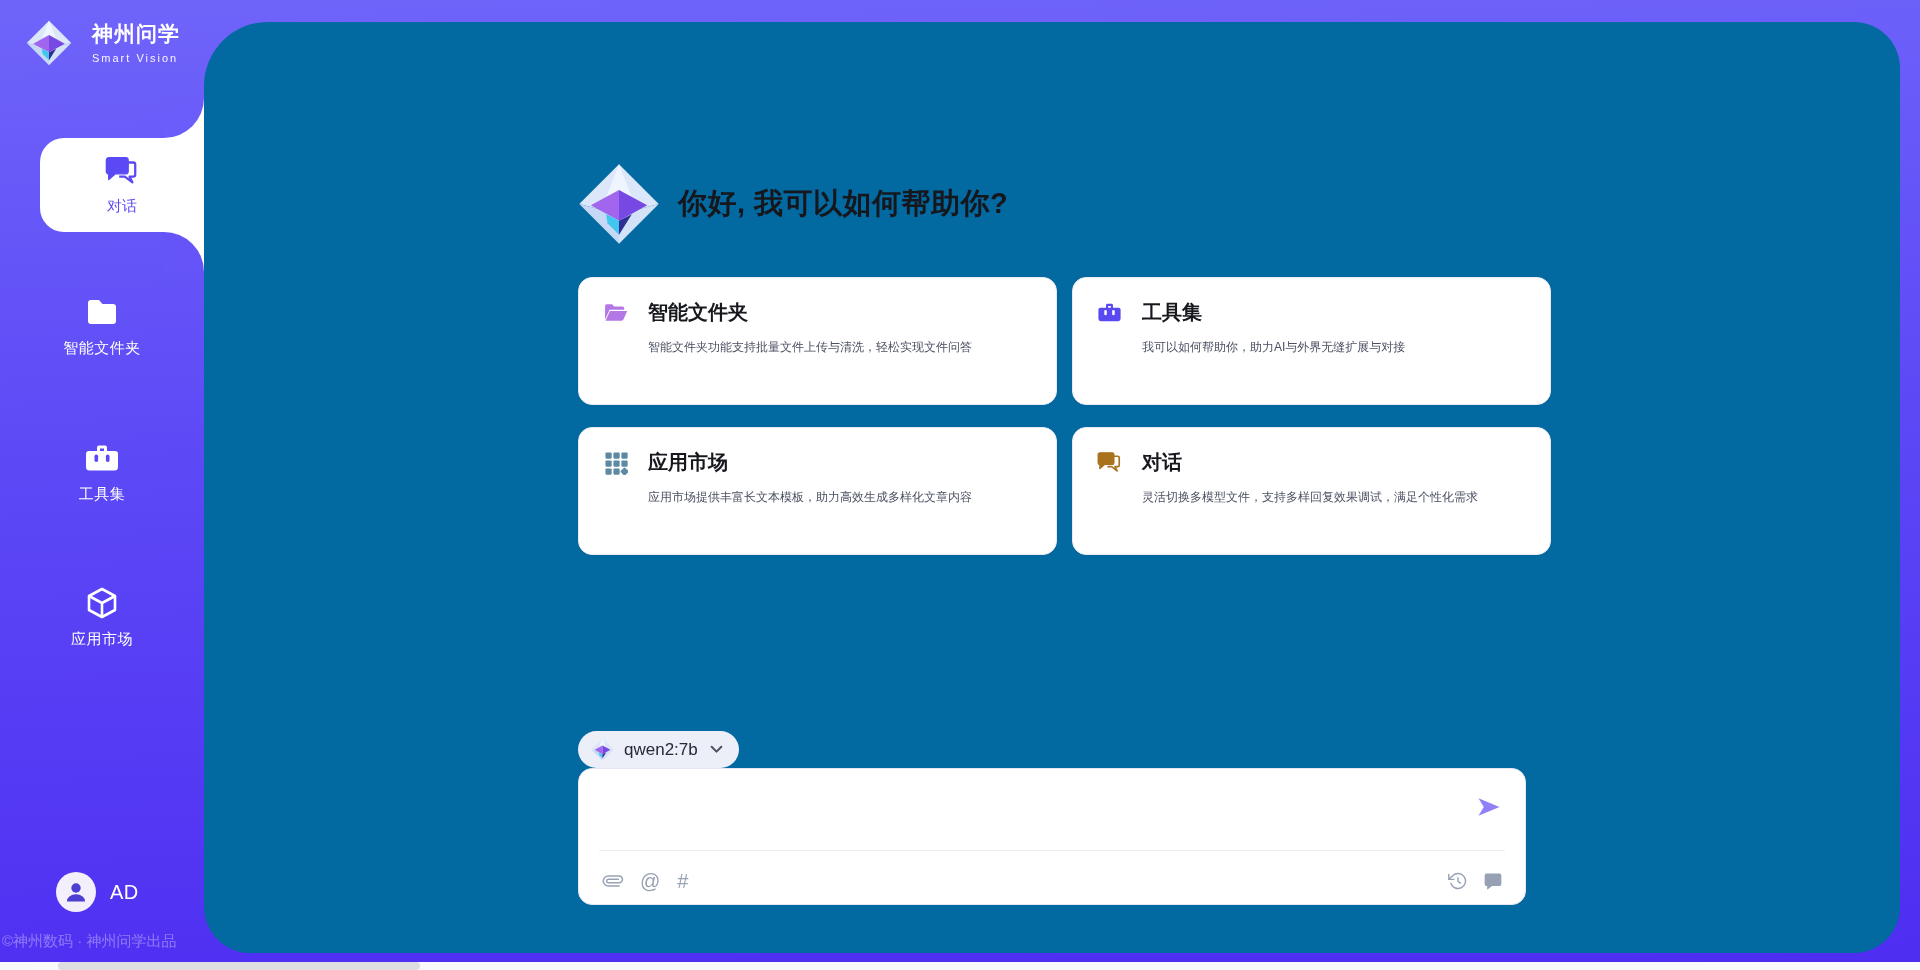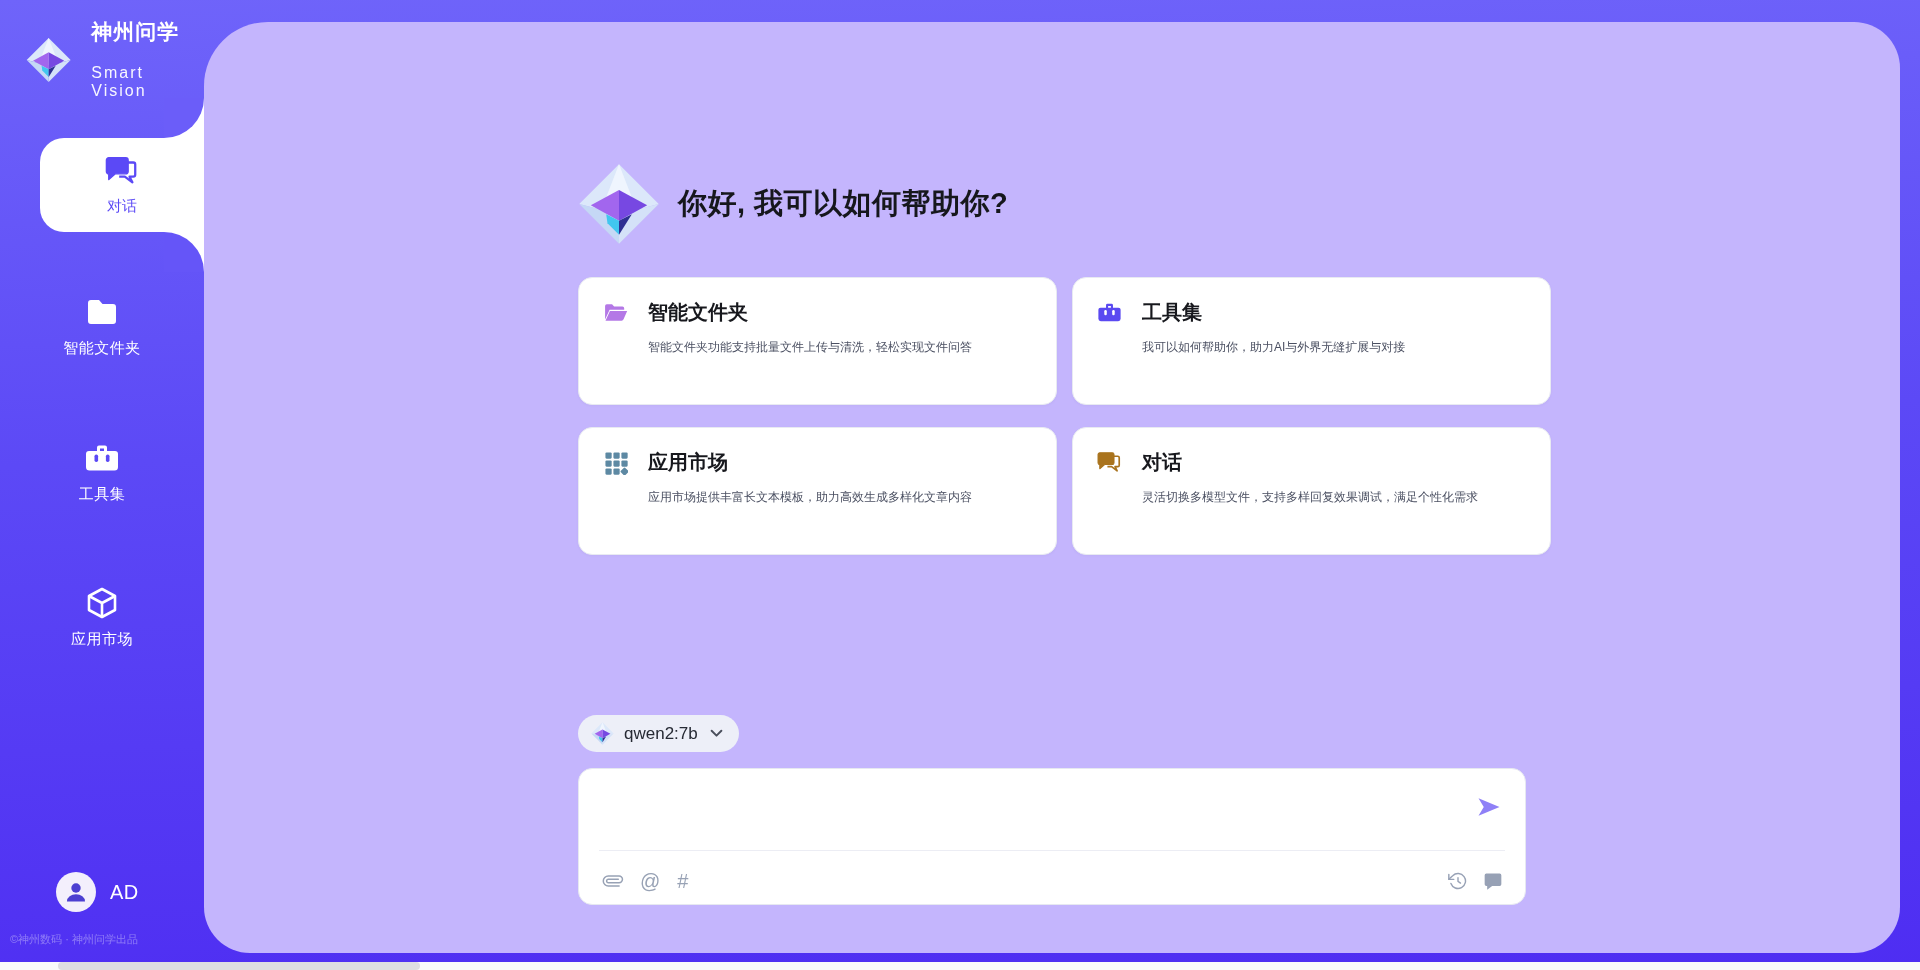--- a/index.html
+++ b/index.html
@@ -9,21 +9,21 @@
     font-family:"Liberation Sans","DejaVu Sans",sans-serif;
     -webkit-font-smoothing:antialiased;
   }
   svg{display:block;}
 
   
   .sidebar{position:absolute;left:0;top:0;width:204px;height:100%;}
   .brand{position:absolute;left:26px;top:20px;display:flex;align-items:center;gap:20px;color:#fff;}
   .brand .gem{width:46px;height:46px;}
   .brand-name{font-size:21px;font-weight:700;letter-spacing:1px;line-height:1.15;}
-  .brand-sub{font-size:16px;letter-spacing:2px;margin-top:20px;opacity:.95;}
+  .brand-sub{font-size:11px;letter-spacing:2px;margin-top:5px;opacity:.95;}
 
   .tab{position:absolute;left:40px;top:138px;width:164px;height:94px;background:#fff;
        border-radius:24px 0 0 24px;display:flex;flex-direction:column;align-items:center;
        justify-content:flex-start;padding-top:16px;box-sizing:border-box;gap:9px;
        color:#5b49f6;cursor:pointer;}
   .tab .nav-ic{width:34px;height:34px;}
   .tab .nav-label{font-size:15px;}
   .fillet{position:absolute;left:164px;width:40px;height:40px;background:#fff;}
   .fillet::after{content:'';position:absolute;left:0;top:0;right:0;bottom:0;}
   .fillet.f-top{top:98px;}
@@ -35,43 +35,43 @@
             align-items:center;gap:9px;color:#fff;cursor:pointer;}
   .nav-item .nav-ic{width:36px;height:36px;}
   .nav-item .nav-label{font-size:15px;letter-spacing:.5px;}
   .ni-1{top:294px;} .ni-2{top:440px;} .ni-3{top:585px;} .ni-4{top:730px;}
 
   .user{position:absolute;left:56px;top:872px;display:flex;align-items:center;gap:14px;cursor:pointer;}
   .avatar{width:40px;height:40px;border-radius:50%;background:#f3effc;display:flex;
           align-items:center;justify-content:center;color:#4c3fd1;}
   .avatar svg{width:26px;height:26px;}
   .user-name{color:#fff;font-size:20px;letter-spacing:.5px;}
-  .copyright{position:absolute;left:10px;top:932px;font-size:11px;color:rgba(255,255,255,.35);white-space:nowrap;}
-
-  
-  .panel{position:absolute;left:204px;top:22px;right:20px;bottom:17px;background:#c4b5fd;
+  .copyright{position:absolute;left:2px;top:932px;font-size:15px;color:rgba(255,255,255,.35);white-space:nowrap;}
+
+  
+  .panel{position:absolute;left:204px;top:22px;right:20px;bottom:17px;background:#0369a1;
          border-radius:64px 46px 46px 46px;}
   .center-col{width:948px;margin:0 auto;height:100%;position:relative;}
 
   .greeting{display:flex;align-items:center;gap:18px;padding-top:141px;}
   .greeting .gem{width:82px;height:82px;}
   .greeting-text{font-size:29px;font-weight:700;color:#16171c;letter-spacing:.5px;}
 
   .cards{margin-top:32px;display:grid;grid-template-columns:1fr 1fr;column-gap:15px;row-gap:22px;}
   .card{height:128px;border:1px solid #e8eaf2;border-radius:14px;background:#fff;
         padding:21px 24px;box-sizing:border-box;box-shadow:0 1px 3px rgba(30,34,70,.03);cursor:pointer;}
   .card-head{display:flex;align-items:center;gap:20px;}
   .card-head svg{width:25px;height:25px;flex:0 0 auto;}
   .card-title{font-size:20px;font-weight:700;color:#17181d;}
   .card-desc{margin:9px 0 0 45px;width:384px;font-size:12px;line-height:25px;color:#4b5062;}
 
   
   .composer{position:absolute;left:0;bottom:48px;width:948px;}
   .model-pill{display:inline-flex;align-items:center;gap:10px;height:37px;padding:0 16px 0 13px;
-              background:#edeff8;border-radius:19px;margin-bottom:16px;cursor:pointer;text-align:center;}
+              background:#edeff8;border-radius:19px;margin-bottom:0;cursor:pointer;text-align:center;}
   .model-pill .gem{width:23px;height:23px;}
   .model-name{font-size:17px;color:#262a34;}
   .chev{width:13px;height:9px;color:#4a4f5c;margin-left:2px;}
 
   .input-box{height:137px;border:1px solid #e6e8f1;border-radius:14px;position:relative;background:#fff;box-sizing:border-box;}
   .msg{position:absolute;top:18px;left:24px;right:72px;height:52px;border:none;outline:none;resize:none;
        background:transparent;font-family:inherit;font-size:16.5px;color:#333;}
   .msg::placeholder{color:#a9b1c1;}
   .send-btn{position:absolute;right:22px;top:24px;width:28px;height:28px;color:#8f80f7;cursor:pointer;}
   .send-btn svg{width:28px;height:28px;}

